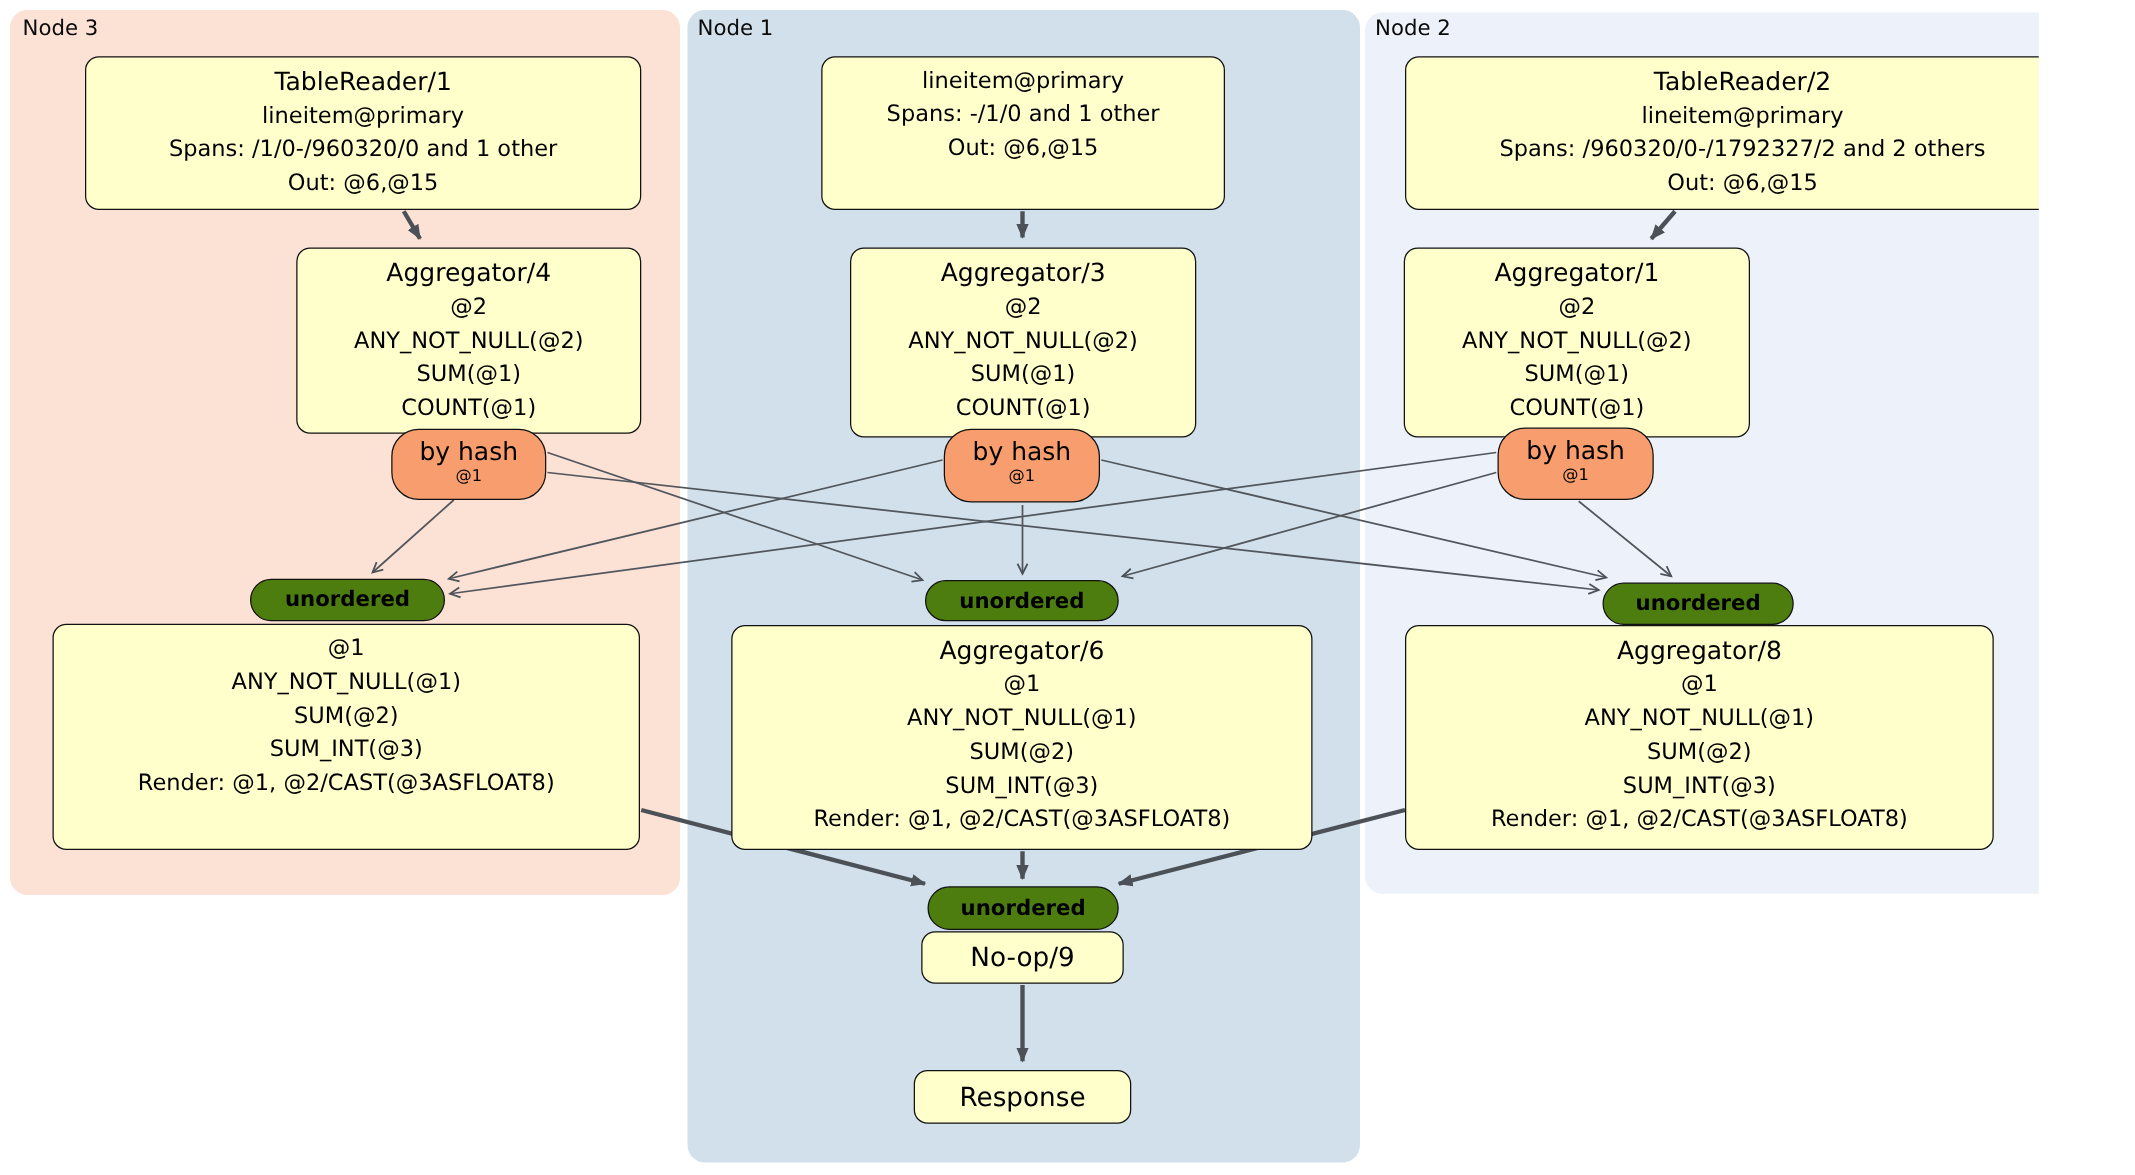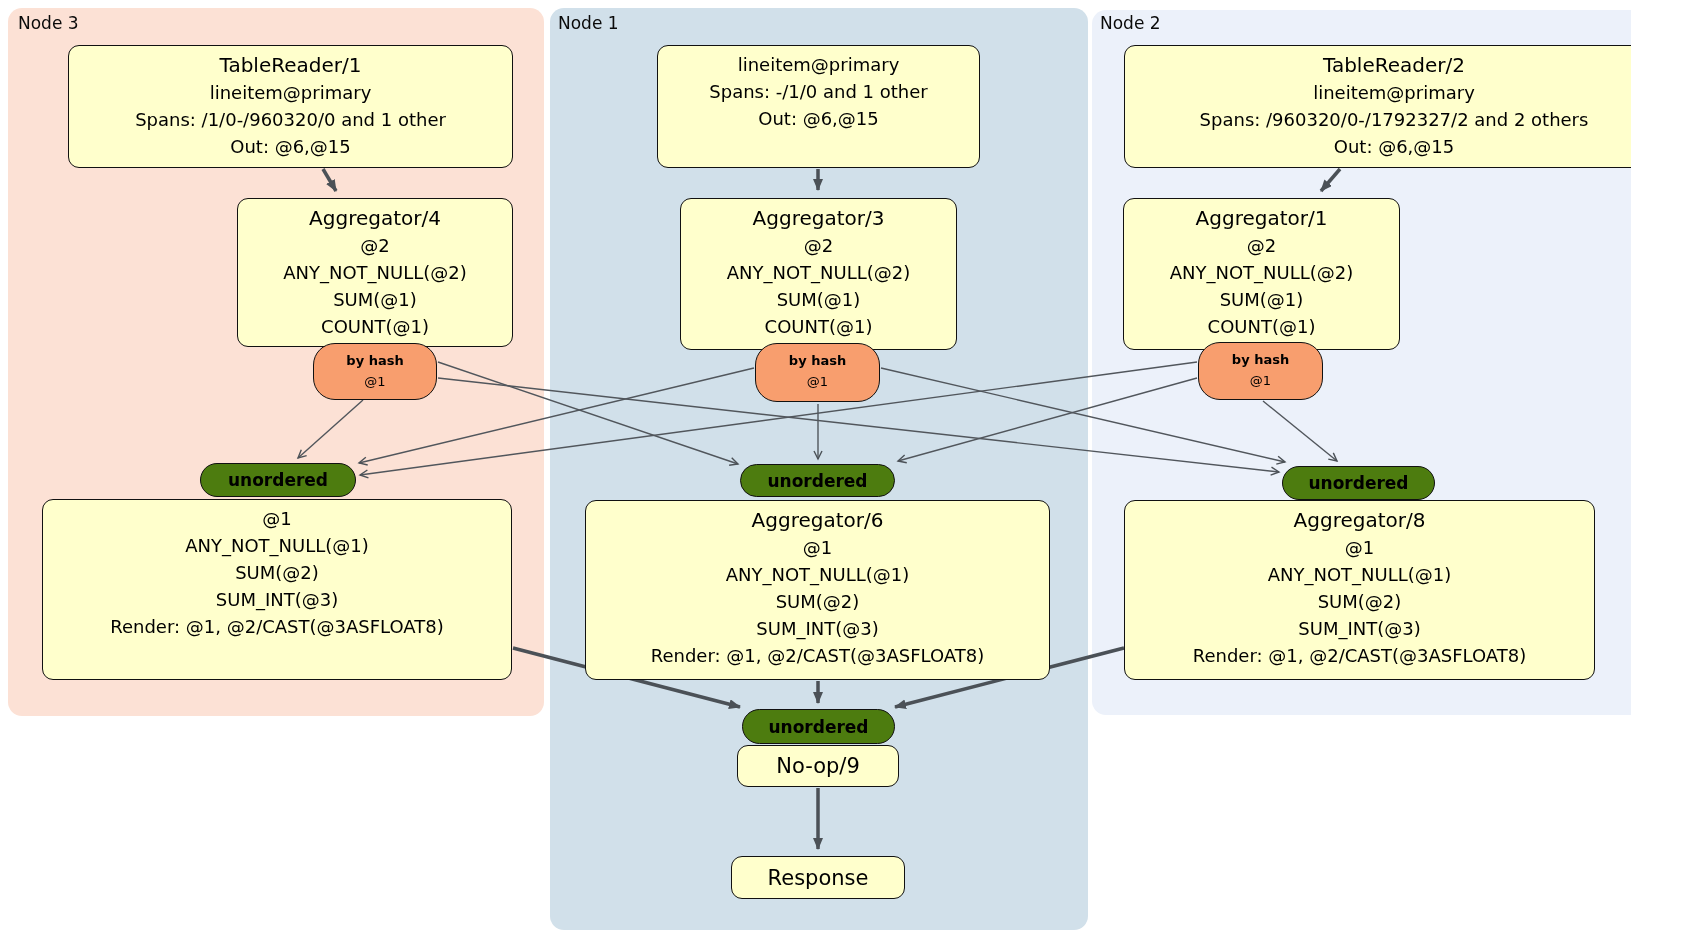--- a/index.html
+++ b/index.html
@@ -7,21 +7,21 @@
          font-family:"DejaVu Sans","Liberation Sans",sans-serif;color:#000;}
   .panel{position:absolute;border-radius:14px;}
   .panel-label{position:absolute;font-size:17px;color:#0a0a0a;}
   #edges{position:absolute;left:0;top:0;z-index:2;}
   .pbox{position:absolute;z-index:3;background:#ffffcc;border:1.6px solid #111;border-radius:11px;
         text-align:center;box-sizing:border-box;padding-top:5px;}
   .pbox .title{font-weight:normal;font-size:20px;line-height:28px;}
   .pbox .ln{font-size:18px;line-height:27px;white-space:nowrap;}
   .router{position:absolute;z-index:4;background:#f89e6e;border:1.6px solid #111;border-radius:22px;
           text-align:center;box-sizing:border-box;padding-top:5px;}
-  .router .rl{font-weight:bold;font-size:13px;line-height:24px;}
+  .router .rl{font-weight:normal;font-size:20px;line-height:24px;}
   .router .rd{font-size:13px;line-height:17px;}
   .sync{position:absolute;z-index:4;background:#4d7c0f;border:1.6px solid #111;border-radius:18px;
         text-align:center;box-sizing:border-box;display:flex;align-items:center;justify-content:center;
         font-weight:bold;font-size:17px;}
   .mini{display:flex;align-items:center;justify-content:center;padding-top:0;}
   .mini .title{font-size:21px;}
 </style>
 </head>
 <body>
 

